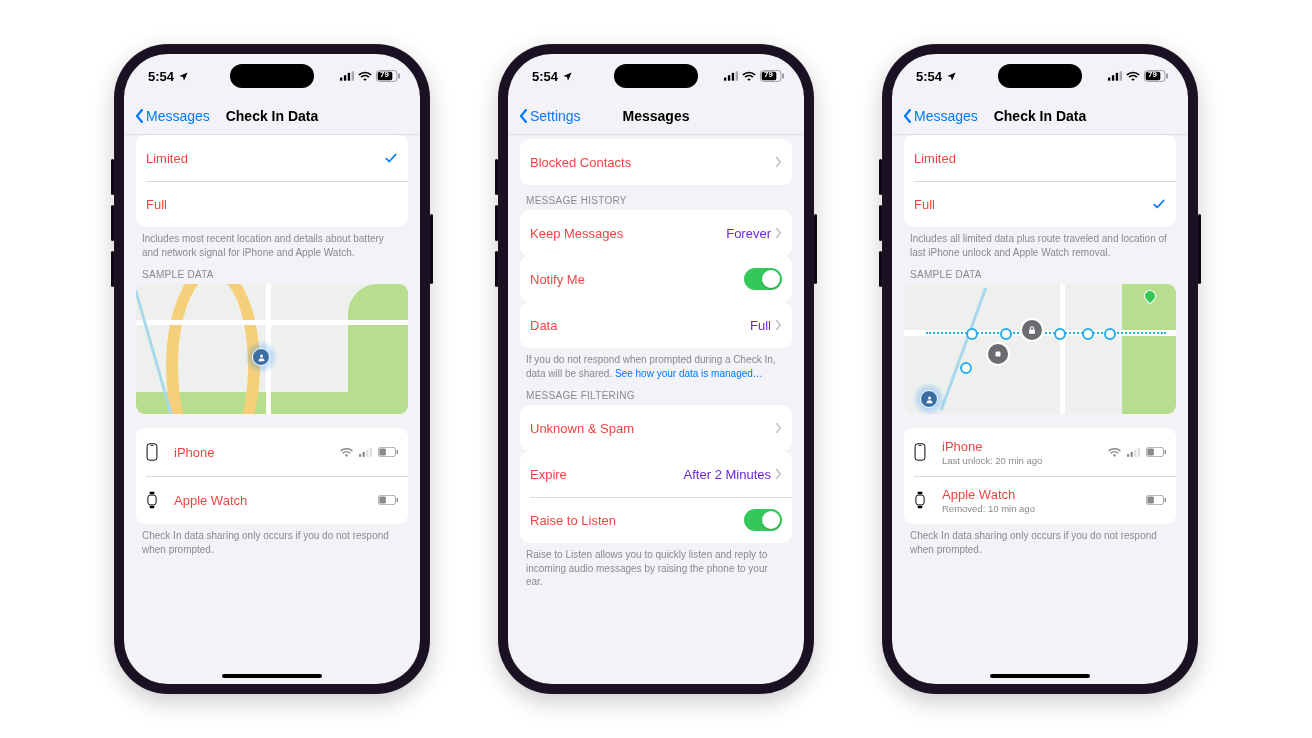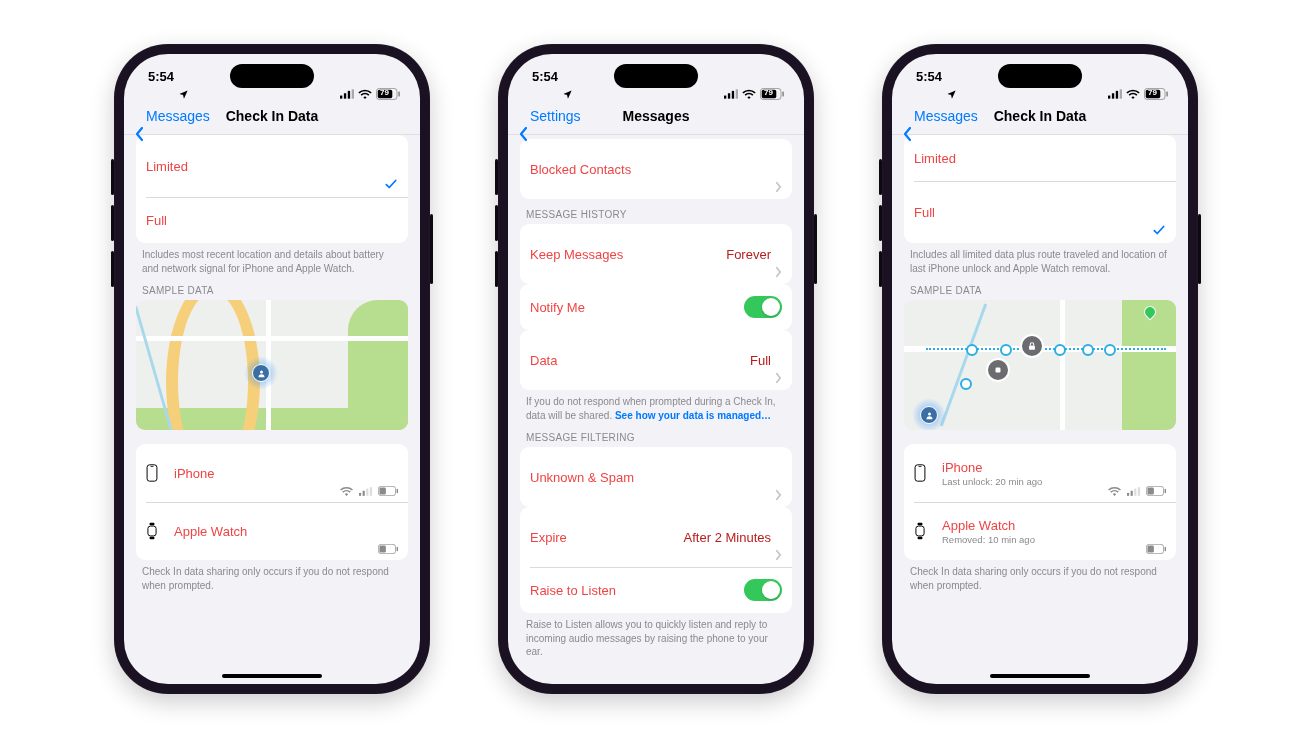--- a/index.html
+++ b/index.html
@@ -61,21 +61,21 @@
   }
   
   .status-bar {
     height: 44px;
     display:flex; align-items:center; justify-content:space-between;
     padding: 0 20px 0 24px;
     font-size:13px; font-weight:600; color:#000;
   }
   .status-left { display:flex; align-items:center; gap:4px; }
   .status-right { display:flex; align-items:center; gap:4px; }
-  .ic { display:inline-flex;margin-top:36px; }
+  .ic { display:inline-flex; }
   
   .nav {
     height: 36px;
     display:flex; align-items:center;
     position:relative;
     padding:0 10px;
     border-bottom:0.5px solid rgba(0,0,0,0.08);
   }
   .nav-back {
     display:flex; align-items:center; gap:2px;
@@ -92,38 +92,38 @@
     font-size:12px;
   }
   .group-header {
     font-size:10px; color:#8a8a8e; letter-spacing:.3px;
     padding: 10px 6px 4px 6px; text-transform:uppercase;
   }
   .group-footer {
     font-size:10px; color:#8a8a8e;
     padding: 5px 6px 0 6px; line-height:1.35;
   }
-  .group-footer a { color:#007aff; text-decoration:none;font-weight:bold; }
+  .group-footer a { color:#007aff; text-decoration:none; }
   .card {
     background:#fff; border-radius:9px;
     overflow:hidden;
   }
   .row {
     display:flex; align-items:center;
     min-height:34px;
     padding: 6px 10px;
     position:relative;
   }
   .row + .row::before {
     content:""; position:absolute; top:0; left:10px; right:0;
     height:0.5px; background:#d9d9de;
   }
   .row-label { flex:1; font-size:13px; color:#ef4444; }
   .row-sub { font-size:9.5px; color:#8a8a8e; margin-top:1px; }
-  .row-value { font-size:13px; color:#b91c1c; margin-right:4px; }
+  .row-value { font-size:13px; color:#6d28d9; margin-right:4px; }
   .check { color:#007aff; }
   .chevron { color:#c5c5c9; }
   .toggle {
     width:38px; height:22px; border-radius:11px; position:relative;
   }
   .toggle.on { background:#34c759; }
   .toggle::after {
     content:""; position:absolute; top:2px; width:18px; height:18px;
     background:#fff; border-radius:50%;
     box-shadow:0 1px 2px rgba(0,0,0,.2);

